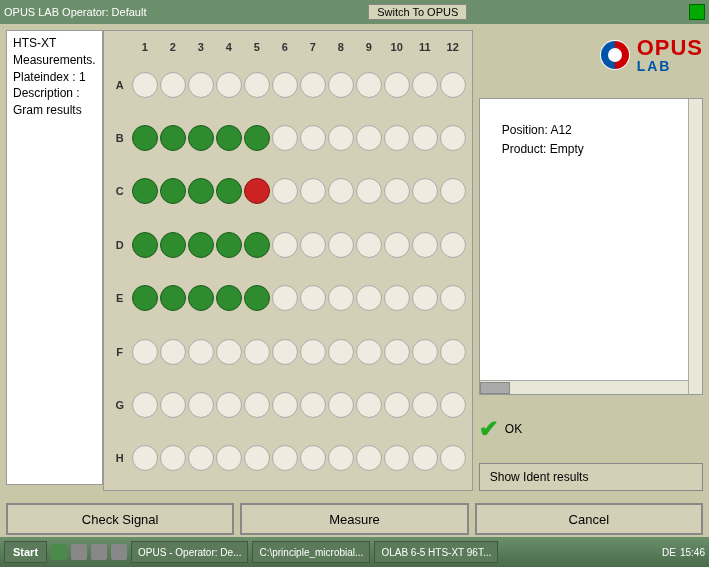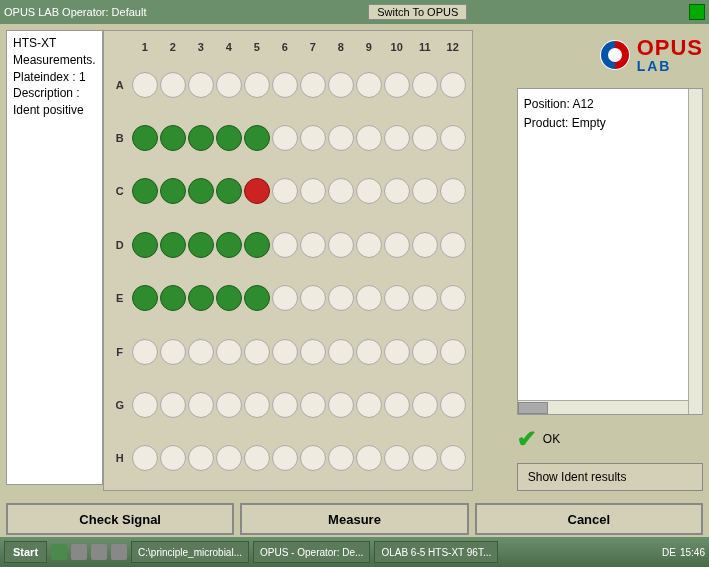--- a/index.html
+++ b/index.html
@@ -112,22 +112,21 @@
 
     .well.green { background: #2e8b2e; border-color: #1a5c1a; }
     .well.red { background: #cc2222; border-color: #881111; }
     .well.empty { background: #f0ebe0; border-color: #aaa; }
 
     
     #right-panel {
       width: 225px;
       display: flex;
       flex-direction: column;
-      gap: 8px;
-      margin-left: 38px;
+      gap: 18px;
     }
 
     #logo-area {
       display: flex;
       justify-content: flex-end;
       align-items: center;
       padding: 4px 0;
       height: 50px;
     }
 
@@ -184,21 +183,21 @@
     .opus-text .lab {
       font-size: 14px;
       font-weight: bold;
       color: #0055aa;
       letter-spacing: 2px;
     }
 
     #position-box {
       background: white;
       border: 1px solid #999;
-      padding: 6px;
+      padding: 22px;
       font-size: 12px;
       line-height: 1.6;
       flex: 1;
       min-height: 180px;
       overflow-y: auto;
       position: relative;
     }
 
     #position-box .scrollbar-track {
       position: absolute;
@@ -258,21 +257,21 @@
       gap: 6px;
       padding: 6px;
       height: 44px;
     }
 
     .bottom-btn {
       flex: 1;
       background: #d4d0b8;
       border: 2px solid #888;
       font-size: 13px;
-      font-weight: bold;
+      font-weight: normal;
       cursor: pointer;
       text-align: center;
       display: flex;
       align-items: center;
       justify-content: center;
     }
 
     
     #taskbar {
       position: absolute;
@@ -343,21 +342,21 @@
   <span>OPUS LAB Operator: Default</span>
   <button class="switch-btn">Switch To OPUS</button>
   <div class="green-square"></div>
 </div>
 
 <div id="main-content">
 
   <div id="left-panel">
     <div id="info-box">
       <div>HTS-XT Measurements. Plateindex : 1</div>
-      <div>Description : Ident positive</div>
+      <div>Description : Gram results</div>
     </div>
 
     <div id="plate-container">
       <div id="plate-grid">
 
         <div class="col-header"></div>
         <div class="col-header">1</div>
         <div class="col-header">2</div>
         <div class="col-header">3</div>
         <div class="col-header">4</div>
@@ -523,20 +522,20 @@
 </div>
 
 <div id="taskbar">
   <button class="start-btn">Start</button>
   <div class="taskbar-icons">
     <div class="taskbar-icon" style="background:#4a8a4a;"></div>
     <div class="taskbar-icon" style="background:#888;"></div>
     <div class="taskbar-icon" style="background:#888;"></div>
     <div class="taskbar-icon" style="background:#888;"></div>
   </div>
+  <div class="taskbar-item">OPUS - Operator: De...</div>
   <div class="taskbar-item">C:\principle_microbial...</div>
-  <div class="taskbar-item">OPUS - Operator: De...</div>
   <div class="taskbar-item">OLAB 6-5 HTS-XT 96T...</div>
   <div class="taskbar-right">
     <span>DE</span>
     <span>15:46</span>
   </div>
 </div>
 
 </body></html>

